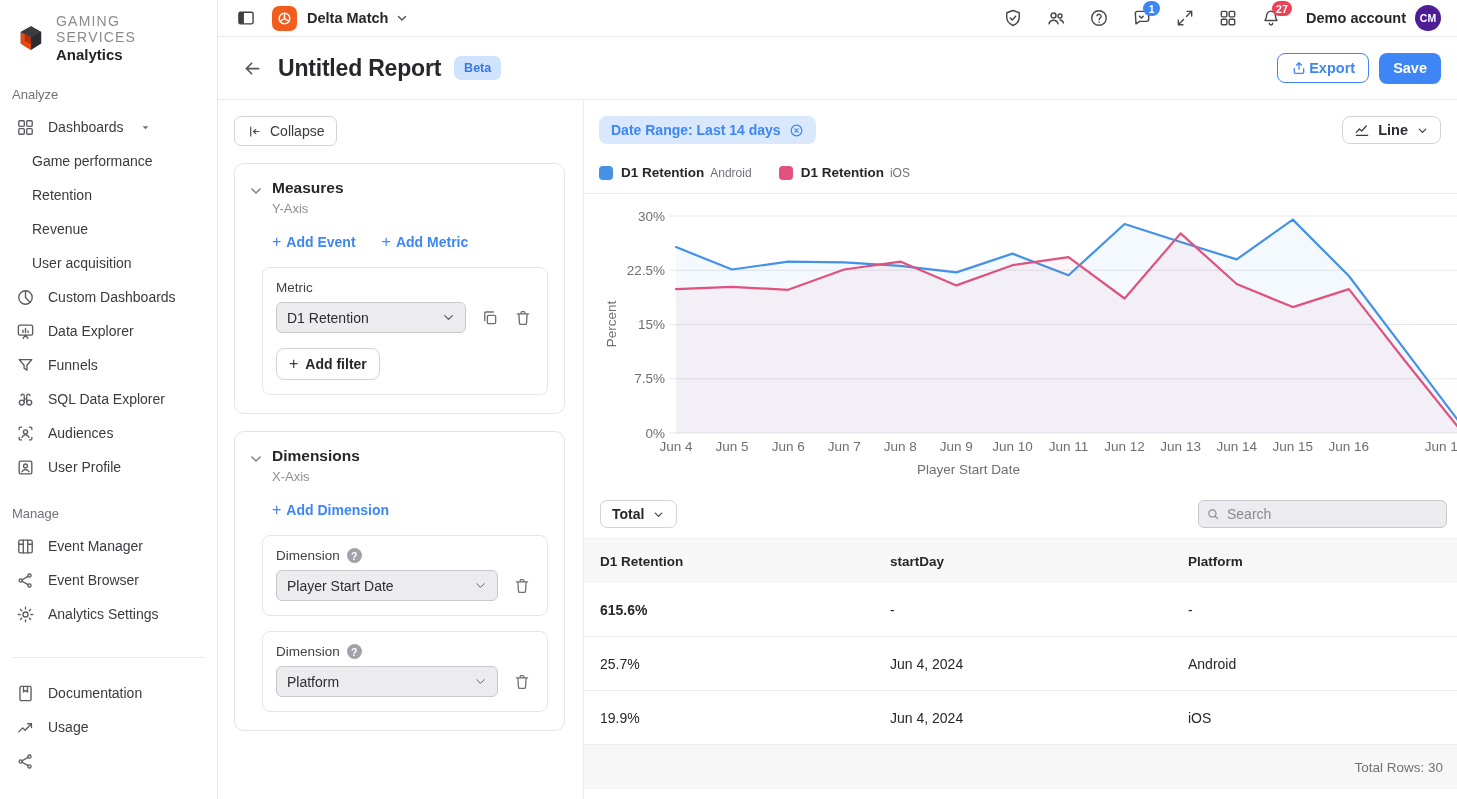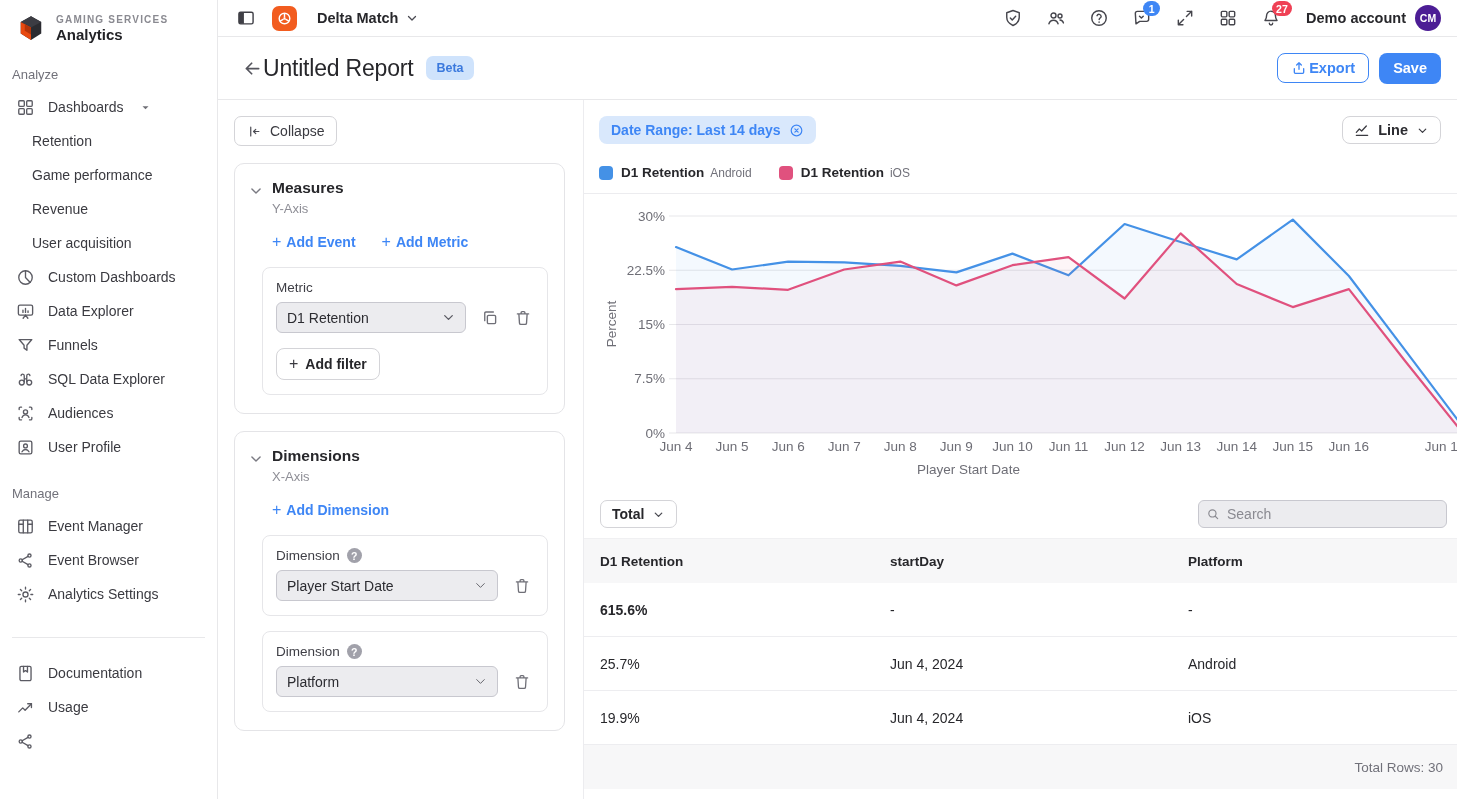--- a/index.html
+++ b/index.html
@@ -4,50 +4,50 @@
 <style>
   * { box-sizing: border-box; margin: 0; padding: 0; }
   html,body { width:1457px; height:799px; overflow:hidden; }
   body { font-family:"Liberation Sans", sans-serif; color:#27272b; background:#fff; font-size:14px; }
   .app { display:flex; width:1457px; height:799px; }
 
   
   .sidebar { width:218px; flex:0 0 218px; border-right:1px solid #e8e8ea; height:100%; overflow:hidden; }
   .brand { display:flex; align-items:center; gap:10px; padding:13px 16px 2px 16px; }
   .brand-cube { width:30px; height:30px; flex:0 0 30px; }
-  .brand-eyebrow { font-size:10px; font-weight:700; letter-spacing:1.2px; color:#8a8a91; }
+  .brand-eyebrow { font-size:14px; font-weight:400; letter-spacing:1.2px; color:#8a8a91; }
   .brand-title { font-size:15px; font-weight:700; color:#232327; margin-top:1px; }
   .side-label { padding:0 12px; margin-top:22px; margin-bottom:8px; font-size:13px; color:#71717a; }
   .nav-item { display:flex; align-items:center; gap:13px; height:34px; padding:0 16px; font-size:14px; color:#3a3a40; cursor:pointer; white-space:nowrap; }
   .nav-item .nicon { width:19px; height:19px; flex:0 0 19px; color:#5b5b63; display:flex; }
   .nav-item .nicon svg { width:19px; height:19px; }
   .nav-item.indent { padding-left:32px; }
   .nav-item .caret { width:13px; height:13px; color:#6f6f76; margin-left:2px; display:flex; }
   .side-divider { border:none; border-top:1px solid #e8e8ea; margin:26px 12px 18px 12px; }
 
   
   .main { flex:1; display:flex; flex-direction:column; min-width:0; }
 
   .topbar { height:37px; flex:0 0 37px; border-bottom:1px solid #e8e8ea; display:flex; align-items:center; padding:0 16px 0 18px; }
   .panel-btn { width:20px; height:20px; color:#3f3f46; display:flex; cursor:pointer; }
   .app-chip { width:25px; height:25px; border-radius:7px; background:#f25c1f; margin-left:16px; display:flex; align-items:center; justify-content:center; }
   .app-chip svg { width:17px; height:17px; }
-  .game-name { font-weight:700; font-size:14.5px; margin-left:20px; }
+  .game-name { font-weight:700; font-size:14.5px; margin-left:10px; }
   .tb-chev { width:14px; height:14px; color:#4a4a52; margin-left:7px; display:flex; cursor:pointer; }
   .tb-right { margin-left:auto; display:flex; align-items:center; gap:23px; }
   .tb-icon { position:relative; width:20px; height:20px; color:#46464d; display:flex; cursor:pointer; }
   .tb-icon svg { width:20px; height:20px; }
   .tb-badge { position:absolute; top:-7px; left:11px; min-width:17px; height:15px; border-radius:8px; color:#fff; font-size:10.5px; font-weight:700; display:flex; align-items:center; justify-content:center; padding:0 4px; }
   .account { display:flex; align-items:center; gap:9px; margin-left:2px; }
   .account-name { font-weight:700; font-size:14.5px; }
   .avatar { width:26px; height:26px; border-radius:50%; background:#4c1d95; color:#fff; font-size:10.5px; font-weight:700; display:flex; align-items:center; justify-content:center; }
 
   .page-header { height:63px; flex:0 0 63px; border-bottom:1px solid #e8e8ea; display:flex; align-items:center; padding:0 16px 0 24px; }
   .back-btn { width:21px; height:21px; color:#55555d; display:flex; cursor:pointer; }
-  .page-title { font-size:23px; font-weight:400; letter-spacing:-0.2px; }
+  .page-title { font-size:23px; font-weight:700; margin-left:15px; letter-spacing:-0.2px; }
   .beta-badge { margin-left:13px; background:#cfe3fc; color:#3b79dd; font-size:12.5px; font-weight:700; padding:5px 10px; border-radius:7px; }
   .ph-right { margin-left:auto; display:flex; align-items:center; gap:10px; }
   .export-btn { display:flex; align-items:center; gap:2px; border:1.5px solid #3e86f5; color:#3e86f5; background:#fff; font-weight:700; font-size:14.5px; padding:6px 13px; border-radius:8px; cursor:pointer; font-family:inherit; }
   .export-btn svg { width:16px; height:16px; }
   .save-btn { background:#3e86f5; color:#fff; border:none; font-weight:700; font-size:14.5px; padding:7.5px 14px; border-radius:8px; cursor:pointer; font-family:inherit; }
 
   .content { flex:1; display:flex; min-height:0;justify-content:flex-end; }
 
   
   .config-panel { width:366px; flex:0 0 366px; border-right:1px solid #ececef; padding:16px 18px 0 16px; overflow:hidden; }
@@ -131,24 +131,24 @@
             </svg>
           </span>
           <span>Dashboards</span>
           <span class="caret">
             <svg viewBox="0 0 24 24" fill="currentColor">
               <path d="M6.5 9.5h11L12 15z"></path>
             </svg>
           </span>
         </div>
         <div class="nav-item indent">
+          <span>Game performance</span>
+        </div>
+        <div class="nav-item indent">
           <span>Retention</span>
-        </div>
-        <div class="nav-item indent">
-          <span>Game performance</span>
         </div>
         <div class="nav-item indent">
           <span>Revenue</span>
         </div>
         <div class="nav-item indent">
           <span>User acquisition</span>
         </div>
         <div class="nav-item">
           <span class="nicon">
             <svg viewBox="0 0 24 24" fill="none" stroke="currentColor" stroke-width="1.7" stroke-linecap="round" stroke-linejoin="round" style="width:19px;height:19px">

